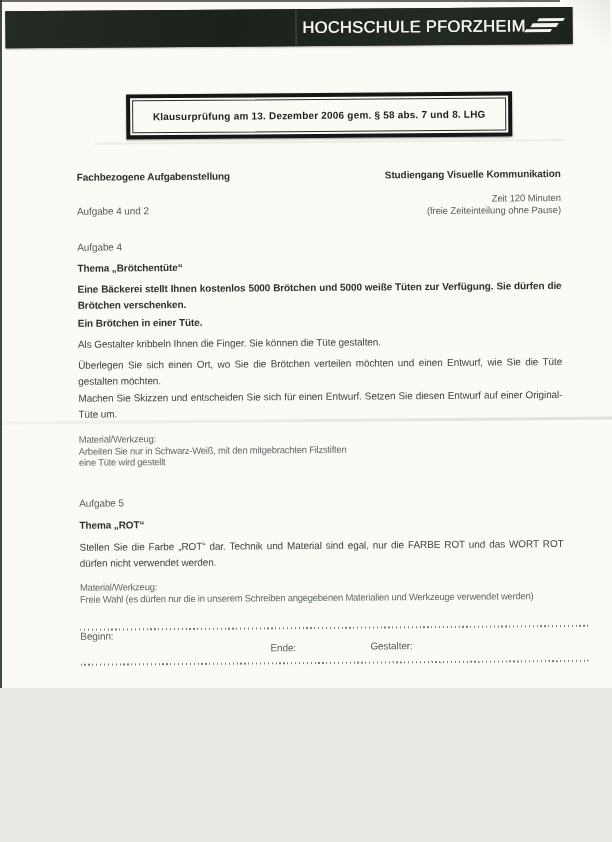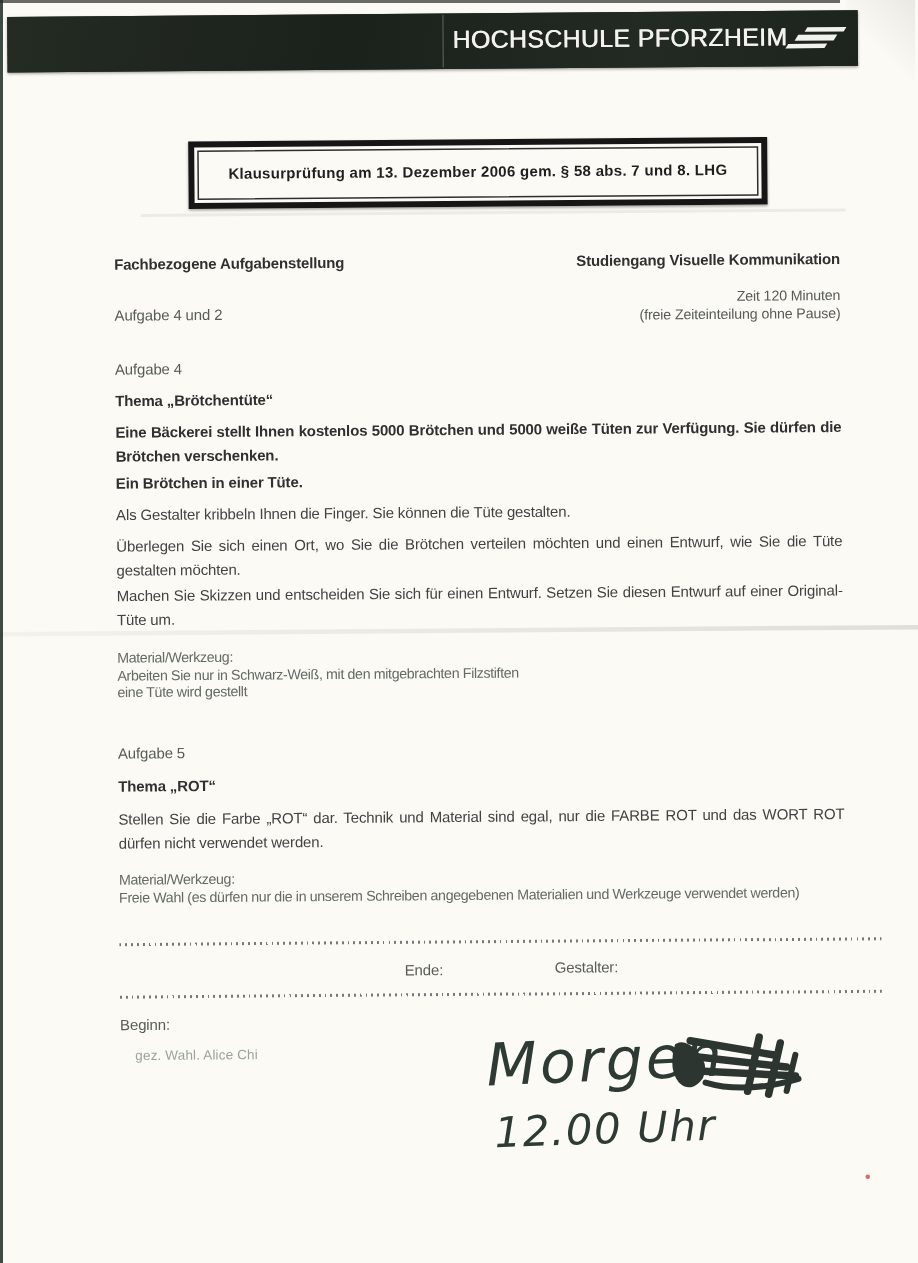--- a/index.html
+++ b/index.html
@@ -1,17 +1,17 @@
 <!DOCTYPE html>
 <html><head>
 <meta charset="utf-8">
 <style>
   html,body{margin:0;padding:0;}
   body{width:612px;height:842px;background:#e9e8e2;font-family:"Liberation Sans",sans-serif;}
-  .page{position:relative;width:612px;height:842px;background:#fbfaf5;overflow:hidden;}
+  .page{position:relative;width:612px;height:688px;background:#fbfaf5;overflow:hidden;}
   .sheet{position:absolute;inset:0;transform:rotate(-0.45deg);transform-origin:50% 50%;}
   
   .edge-left{position:absolute;left:0;top:0;width:2px;height:842px;background:#1d2a24;opacity:.85;}
   .edge-top{position:absolute;left:0;top:0;width:560px;height:2px;background:#2b2b28;opacity:.7;}
   .fold-crease{position:absolute;right:2px;top:0;width:46px;height:60px;
     background:linear-gradient(225deg,rgba(0,0,0,0.07),rgba(0,0,0,0) 55%);}
   .crease{position:absolute;left:0;top:419px;width:612px;height:3px;
     background:linear-gradient(to right,rgba(90,90,88,0.05),rgba(80,82,80,0.16));}
   .crease2{position:absolute;left:96px;top:141px;width:470px;height:2px;background:rgba(70,70,68,0.08);}
   .speck{position:absolute;left:577px;top:783px;width:3px;height:3px;border-radius:50%;background:#d0493f;opacity:.8;}
@@ -98,21 +98,21 @@
     <div class="t faint" style="left:78px;top:494px;">Aufgabe 5</div>
     <div class="t b col" style="top:516px;">Thema „ROT“</div>
     <div class="t j col" style="top:538px;">Stellen Sie die Farbe „ROT“ dar. Technik und Material sind egal, nur die FARBE ROT und das WORT ROT dürfen nicht verwendet werden.</div>
 
     <div class="t small col" style="top:580px;">
       <div>Material/Werkzeug:</div>
       <div>Freie Wahl (es dürfen nur die in unserem Schreiben angegebenen Materialien und Werkzeuge verwendet werden)</div>
     </div>
 
     <div class="dotted" style="top:627px;"></div>
-    <div class="t faint" style="left:78px;top:675px;">Beginn:</div>
+    <div class="t faint" style="left:78px;top:627px;">Beginn:</div>
     <div class="t faint" style="left:228px;top:640px;margin-left:40px;">Ende:</div>
     <div class="t faint" style="left:368px;top:639px;">Gestalter:</div>
     <div class="dotted" style="top:662px;"></div>
 
     <div class="signature">gez. Wahl. Alice Chi</div>
 
     <div class="hand hand1">Morgen</div>
     <div class="hand hand2">12.00 Uhr</div>
     <svg class="scribble" width="92" height="54" viewBox="0 0 92 54">
       <g stroke="#2c352f" stroke-width="5" stroke-linecap="round" fill="none">

